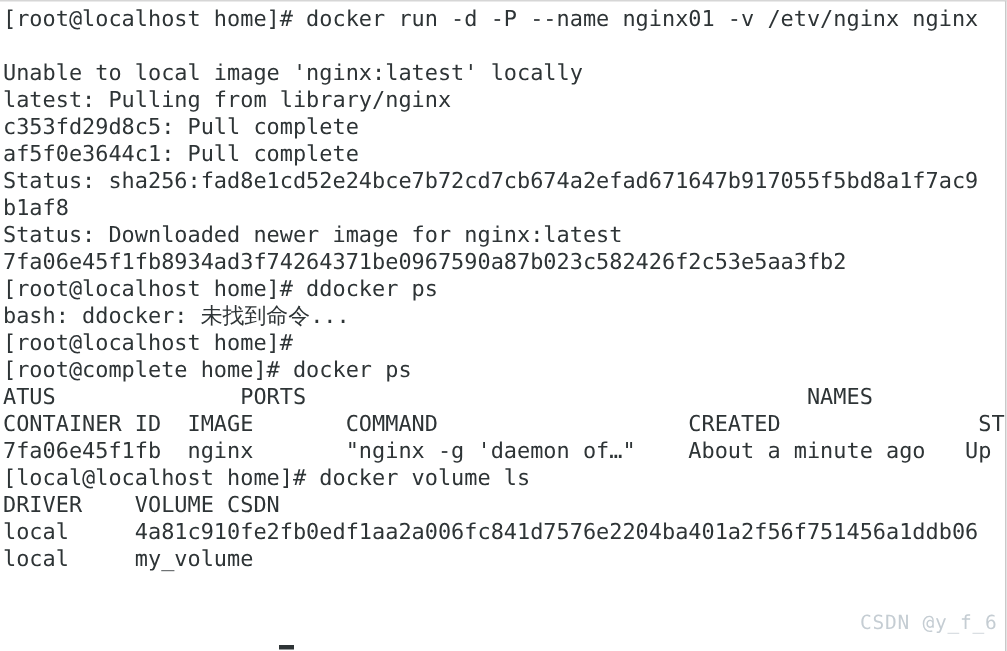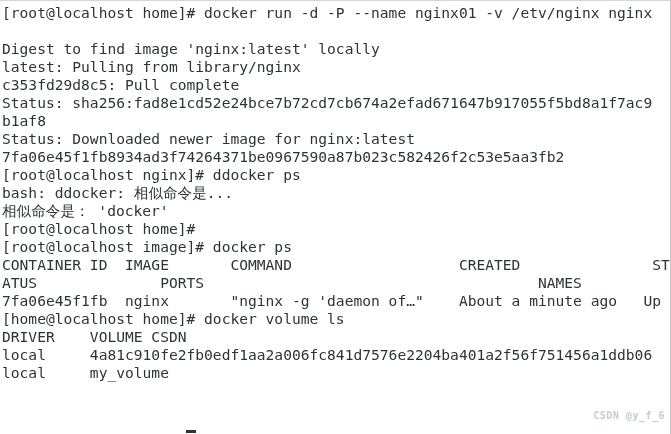--- a/index.html
+++ b/index.html
@@ -39,48 +39,47 @@
     top: 429px;
     width: 10px;
     height: 3px;
     background: #2e3436;
   }
   .watermark {
     position: absolute;
     top: 406px;
     right: 5px;
     font-family: "DejaVu Sans Mono", monospace;
-    font-size: 10px;
+    font-size: 13px;
     color: #c5cdd3;
     letter-spacing: 0.5px;
-    font-weight: bold;
   }
 </style>
 </head>
 <body>
 
 <div class="screen">
   <div>
       <div class="line">[root@localhost home]# docker run -d -P --name nginx01 -v /etv/nginx nginx</div>
       <div class="line"></div>
-      <div class="line">Digest to find image 'nginx:latest' locally</div>
+      <div class="line">Unable to local image 'nginx:latest' locally</div>
       <div class="line">latest: Pulling from library/nginx</div>
       <div class="line">c353fd29d8c5: Pull complete</div>
+      <div class="line">af5f0e3644c1: Pull complete</div>
       <div class="line">Status: sha256:fad8e1cd52e24bce7b72cd7cb674a2efad671647b917055f5bd8a1f7ac9</div>
       <div class="line">b1af8</div>
       <div class="line">Status: Downloaded newer image for nginx:latest</div>
       <div class="line">7fa06e45f1fb8934ad3f74264371be0967590a87b023c582426f2c53e5aa3fb2</div>
-      <div class="line">[root@localhost nginx]# ddocker ps</div>
-      <div class="line">bash: ddocker: 相似命令是...</div>
-      <div class="line">相似命令是： 'docker'</div>
+      <div class="line">[root@localhost home]# ddocker ps</div>
+      <div class="line">bash: ddocker: 未找到命令...</div>
       <div class="line">[root@localhost home]#</div>
-      <div class="line">[root@localhost image]# docker ps</div>
+      <div class="line">[root@complete home]# docker ps</div>
+      <div class="line">ATUS              PORTS                                      NAMES</div>
       <div class="line">CONTAINER ID  IMAGE       COMMAND                   CREATED               ST</div>
-      <div class="line">ATUS              PORTS                                      NAMES</div>
       <div class="line">7fa06e45f1fb  nginx       "nginx -g 'daemon of…"    About a minute ago   Up</div>
-      <div class="line">[home@localhost home]# docker volume ls</div>
+      <div class="line">[local@localhost home]# docker volume ls</div>
       <div class="line">DRIVER    VOLUME CSDN</div>
       <div class="line">local     4a81c910fe2fb0edf1aa2a006fc841d7576e2204ba401a2f56f751456a1ddb06</div>
       <div class="line">local     my_volume</div>
     </div>
   <div class="cursor"></div>
   <div class="watermark">CSDN @y_f_6</div>
 </div>
 
 </body></html>

